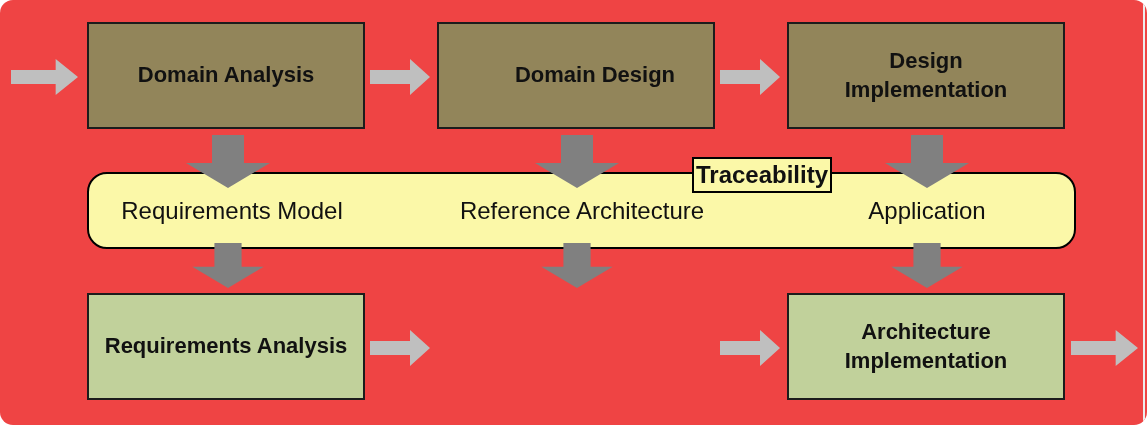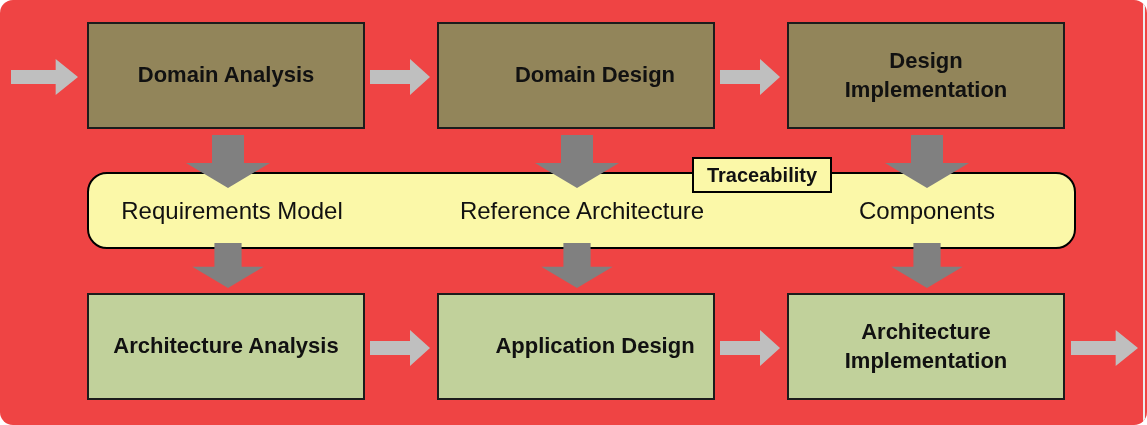--- a/index.html
+++ b/index.html
@@ -57,21 +57,21 @@
   .band-label.p2{left:582px;}
   .band-label.p3{left:927px;}
 
   .tag{
     position:absolute;left:692px;top:157px;
     width:140px;height:36px;
     background:var(--band-fill);
     border:2px solid #000;
     box-sizing:border-box;
     display:flex;align-items:center;justify-content:center;
-    font-weight:bold;font-size:20px;
+    font-weight:bold;font-size:24px;
     z-index:3;
   }
 
   .arrow{position:absolute;display:block;}
   .arrow.light polygon{fill:var(--arrow-light);}
   .arrow.dark polygon{fill:var(--arrow-dark);}
   .arrow.z2{z-index:2;}
 
   .page-edge{
     position:absolute;left:1143px;top:0;
@@ -111,44 +111,41 @@
   <svg class="arrow dark z2" style="left:535px;top:135px;" width="84" height="53" viewBox="0 0 84 53">
     <polygon points="26,0 58,0 58,28 84,28 42,53 0,28 26,28"></polygon>
   </svg>
   <svg class="arrow dark z2" style="left:885px;top:135px;" width="84" height="53" viewBox="0 0 84 53">
     <polygon points="26,0 58,0 58,28 84,28 42,53 0,28 26,28"></polygon>
   </svg>
 
   <div class="band"></div>
   <div class="band-label p1">Requirements Model</div>
   <div class="band-label p2">Reference Architecture</div>
-  <div class="band-label p3">Components</div>
+  <div class="band-label p3">Application</div>
   <div class="tag">
     <span>Traceability</span>
   </div>
 
   <svg class="arrow dark z2" style="left:188px;top:243px;" width="80" height="45" viewBox="0 0 84 53">
     <polygon points="26,0 58,0 58,28 84,28 42,53 0,28 26,28"></polygon>
   </svg>
   <svg class="arrow dark z2" style="left:537px;top:243px;" width="80" height="45" viewBox="0 0 84 53">
     <polygon points="26,0 58,0 58,28 84,28 42,53 0,28 26,28"></polygon>
   </svg>
   <svg class="arrow dark z2" style="left:887px;top:243px;" width="80" height="45" viewBox="0 0 84 53">
     <polygon points="26,0 58,0 58,28 84,28 42,53 0,28 26,28"></polygon>
   </svg>
 
   <div class="box application col1">
-    <span>Architecture Analysis</span>
+    <span>Requirements Analysis</span>
   </div>
   <svg class="arrow light" style="left:370px;top:328px;" width="60" height="40" viewBox="0 0 66 40" preserveAspectRatio="none">
     <polygon points="0,13 44,13 44,2 66,20 44,38 44,27 0,27"></polygon>
   </svg>
-  <div class="box application col2">
-    <span>Application Design</span>
-  </div>
   <svg class="arrow light" style="left:720px;top:328px;" width="60" height="40" viewBox="0 0 66 40" preserveAspectRatio="none">
     <polygon points="0,13 44,13 44,2 66,20 44,38 44,27 0,27"></polygon>
   </svg>
   <div class="box application col3">
     <span>Architecture
 Implementation</span>
   </div>
 
   <svg class="arrow light" style="left:1071px;top:328px;" width="67" height="40" viewBox="0 0 66 40" preserveAspectRatio="none">
     <polygon points="0,13 44,13 44,2 66,20 44,38 44,27 0,27"></polygon>

